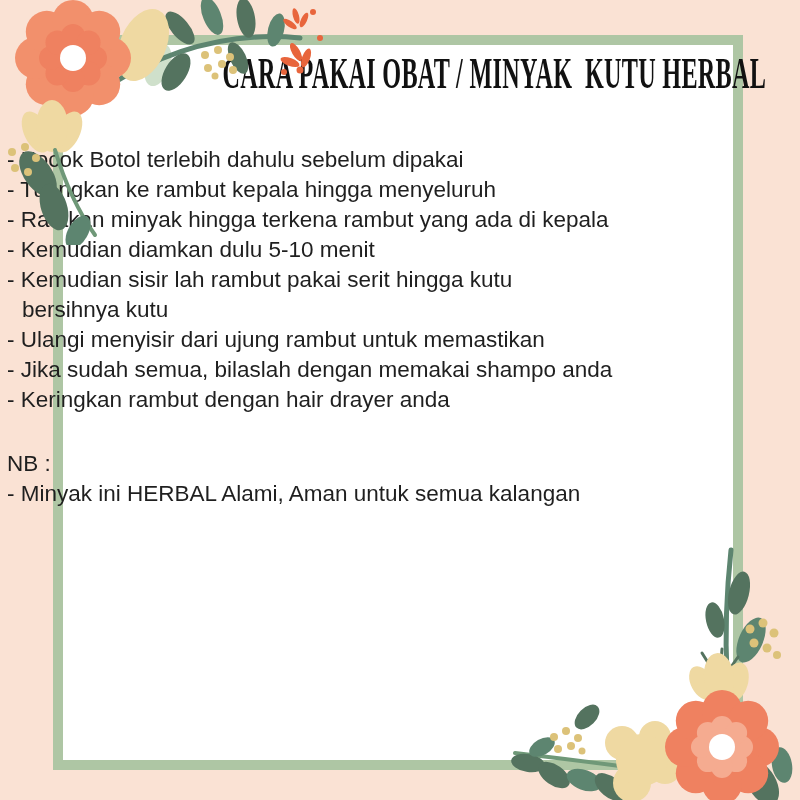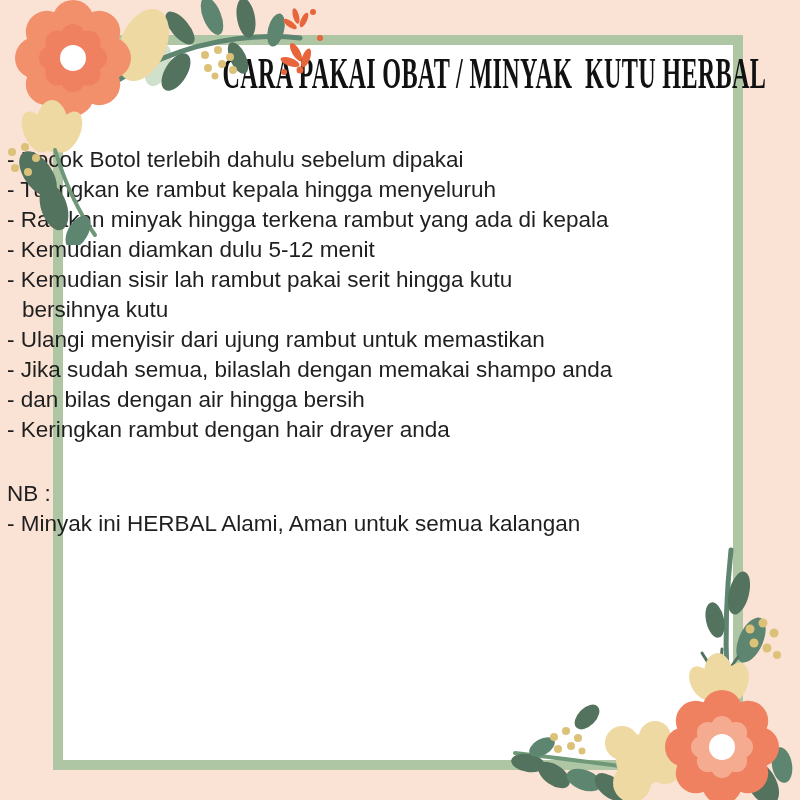--- a/index.html
+++ b/index.html
@@ -53,26 +53,25 @@
   <div class="card"></div>
 
   <div class="title-wrap">
     <span class="title-text">CARA PAKAI OBAT / MINYAK  KUTU HERBAL</span>
   </div>
 
   <div class="body-block">
     <div class="line">- Kocok Botol terlebih dahulu sebelum dipakai</div>
     <div class="line">- Tuangkan ke rambut kepala hingga menyeluruh</div>
     <div class="line">- Ratakan minyak hingga terkena rambut yang ada di kepala</div>
-    <div class="line">- Kemudian diamkan dulu 5-12 menit</div>
+    <div class="line">- Kemudian diamkan dulu 5-10 menit</div>
     <div class="line">- Kemudian sisir lah rambut pakai serit hingga kutu</div>
     <div class="line cont">bersihnya kutu</div>
     <div class="line">- Ulangi menyisir dari ujung rambut untuk memastikan</div>
     <div class="line">- Jika sudah semua, bilaslah dengan memakai shampo anda</div>
-    <div class="line">- dan bilas dengan air hingga bersih</div>
     <div class="line">- Keringkan rambut dengan hair drayer anda</div>
     <div class="spacer"></div>
     <div class="line">NB :</div>
     <div class="line">- Minyak ini HERBAL Alami, Aman untuk semua kalangan</div>
   </div>
 
   <svg class="deco deco-tl" width="345" height="245" viewBox="0 0 345 245" xmlns="http://www.w3.org/2000/svg">
 
     <ellipse cx="158" cy="65" rx="12" ry="22" transform="rotate(20 158 65)" fill="var(--leaf_pale,#cfe0cb)"></ellipse>
 

